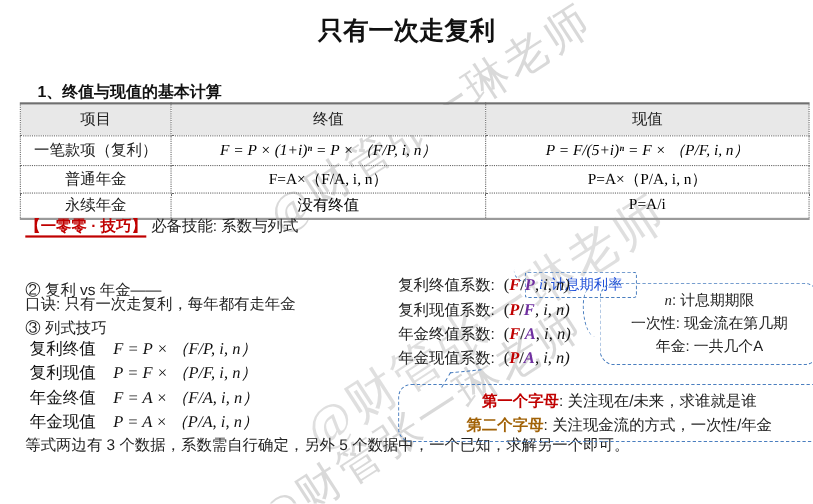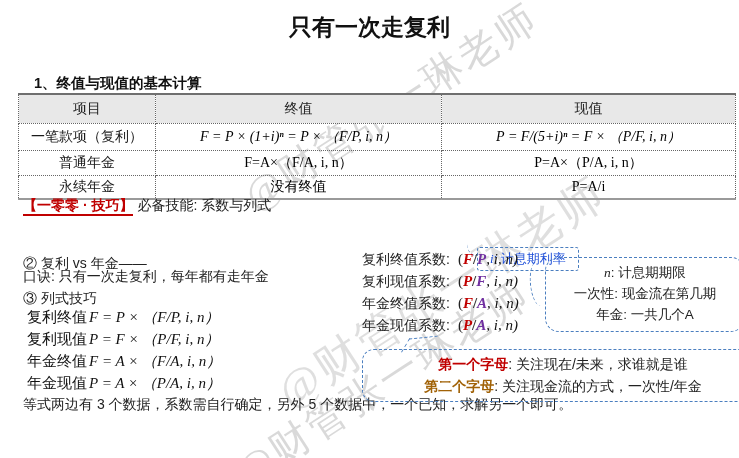--- a/index.html
+++ b/index.html
@@ -31,21 +31,21 @@
   .cell-math{font-family:"Liberation Serif",serif;color:#000000;}
   .cell-math.it{font-style:italic;}
   .r1{height:27px;} .r2{height:25px;} .r3{height:23px;}
 
   
   .tipline{position:absolute;left:23px;font-size:14px;color:#222;white-space:nowrap;}
   .tag{color:#c00000;font-weight:bold;border-bottom:2px solid #c00000;padding-bottom:1px;}
   .tag-suffix{color:#222;margin-left:4px;}
   .formula-line{position:absolute;left:27px;font-size:15px;white-space:nowrap;color:#111;}
   .f-label{font-family:"Liberation Sans",sans-serif;}
-  .f-math{font-family:"Liberation Serif",serif;font-style:italic;margin-left:2px;}
+  .f-math{font-family:"Liberation Serif",serif;font-style:italic;margin-left:16px;}
   .tips-footer{position:absolute;left:23px;top:396px;width:700px;font-size:14px;color:#222;}
 
   
   .ibox{position:absolute;left:477px;top:227px;border:1.6px dashed #4a7ebf;border-radius:3px;
         padding:2px 12px;font-size:13px;color:#1d4ed8;white-space:nowrap;margin-top:20px;}
   .mvar{font-family:"Liberation Serif",serif;font-style:italic;}
   .coef-line{position:absolute;left:362px;font-size:14px;white-space:nowrap;color:#222;}
   .coef-formula{font-family:"Liberation Serif",serif;margin-left:8px;font-size:15px;}
   .coef-first{font-weight:bold;font-style:italic;color:#c00000;}
   .coef-second{font-weight:bold;font-style:italic;color:#7030a0;}

